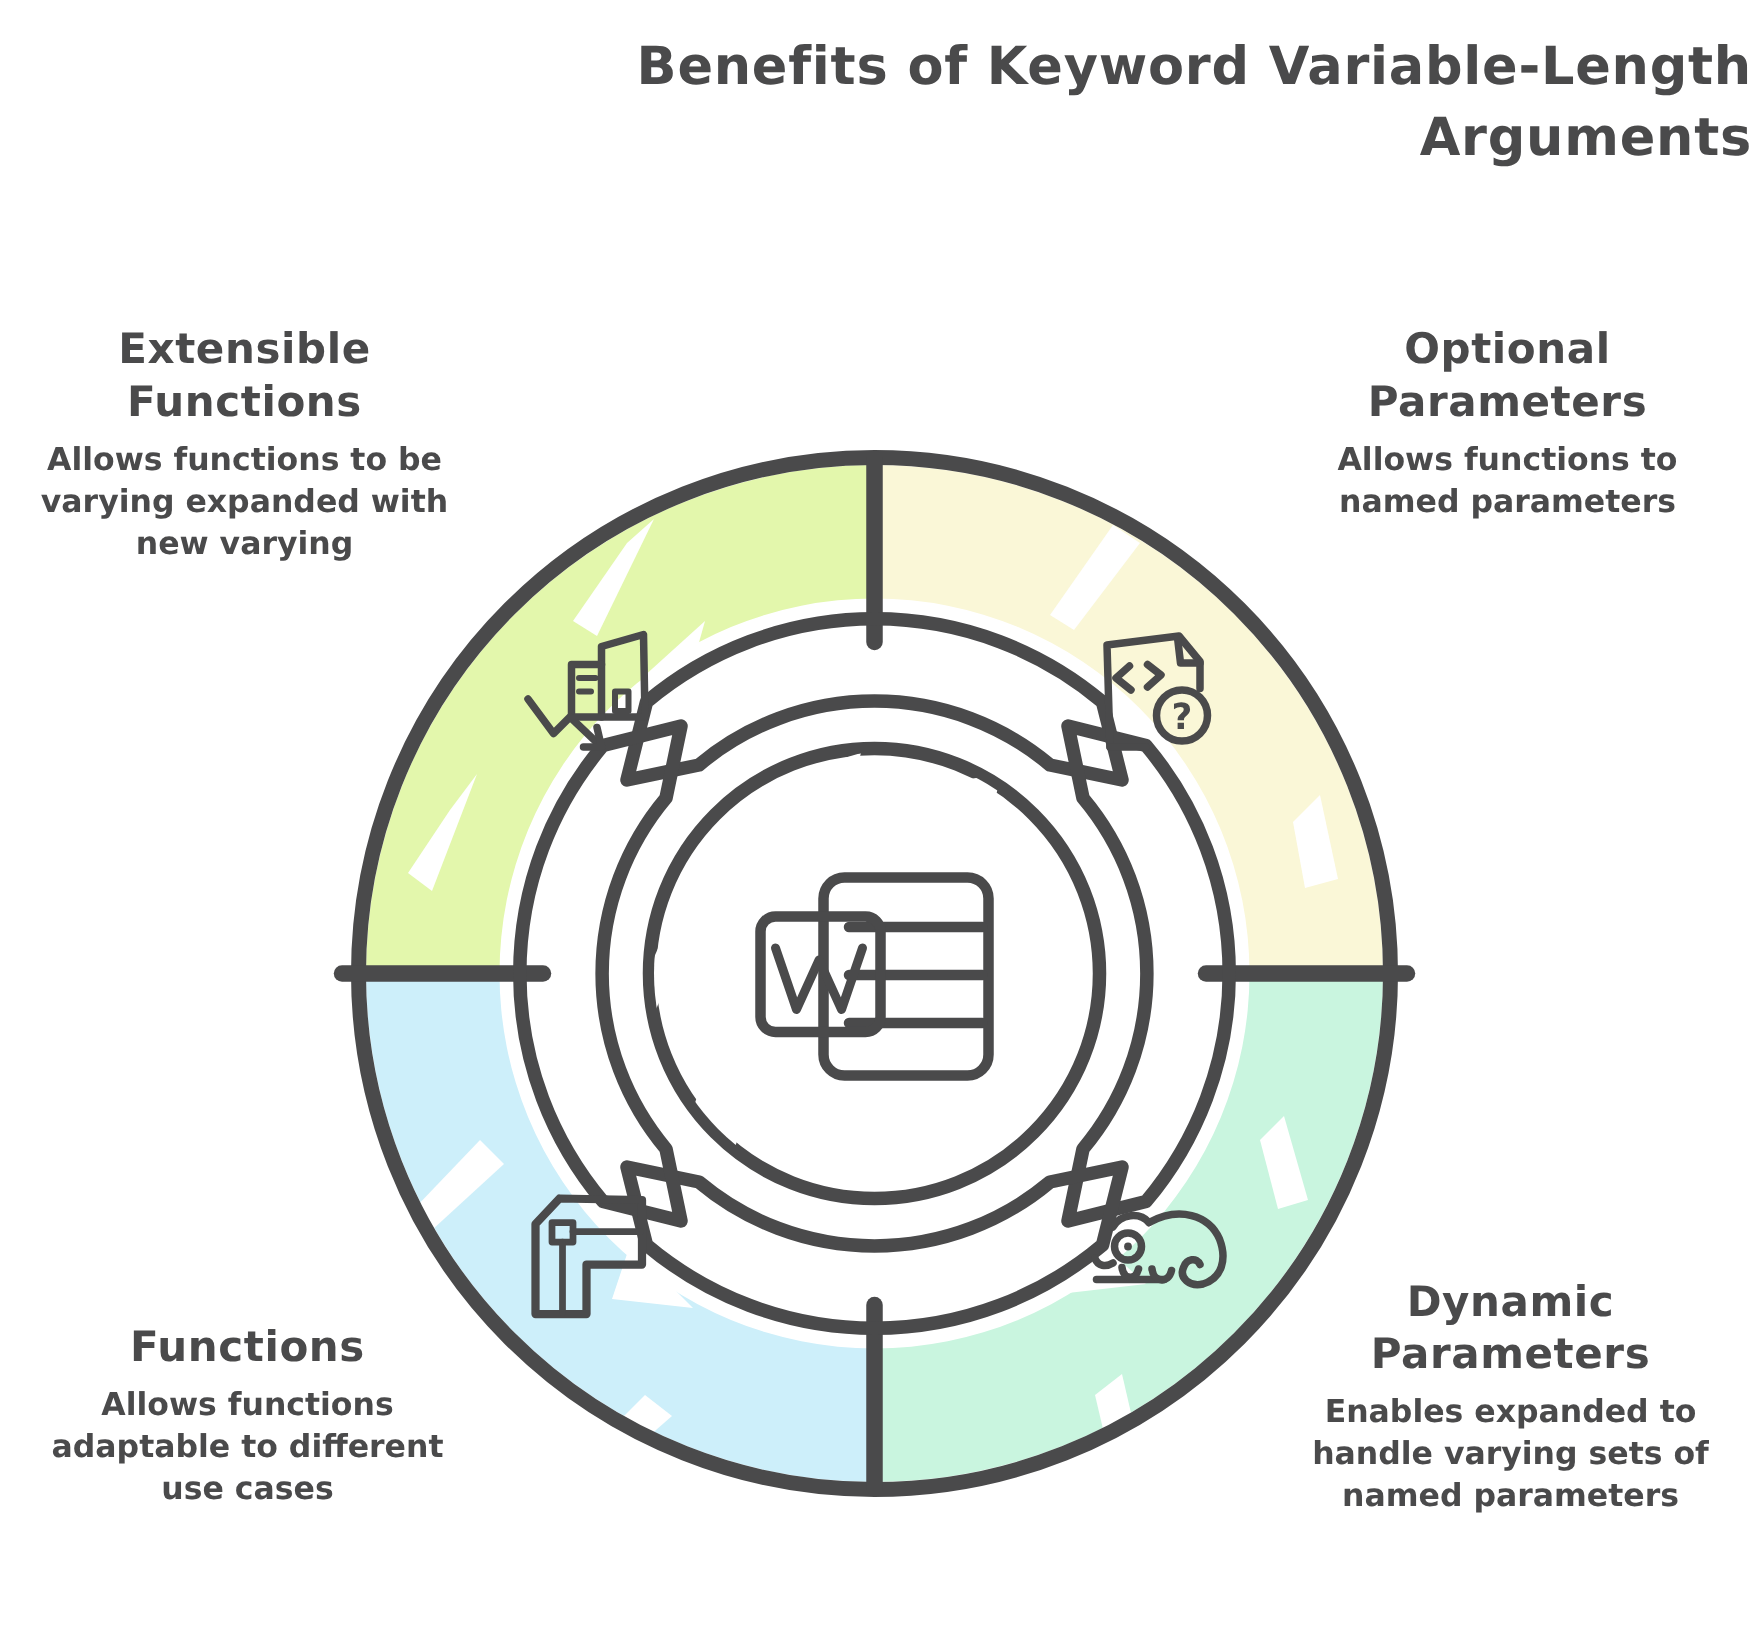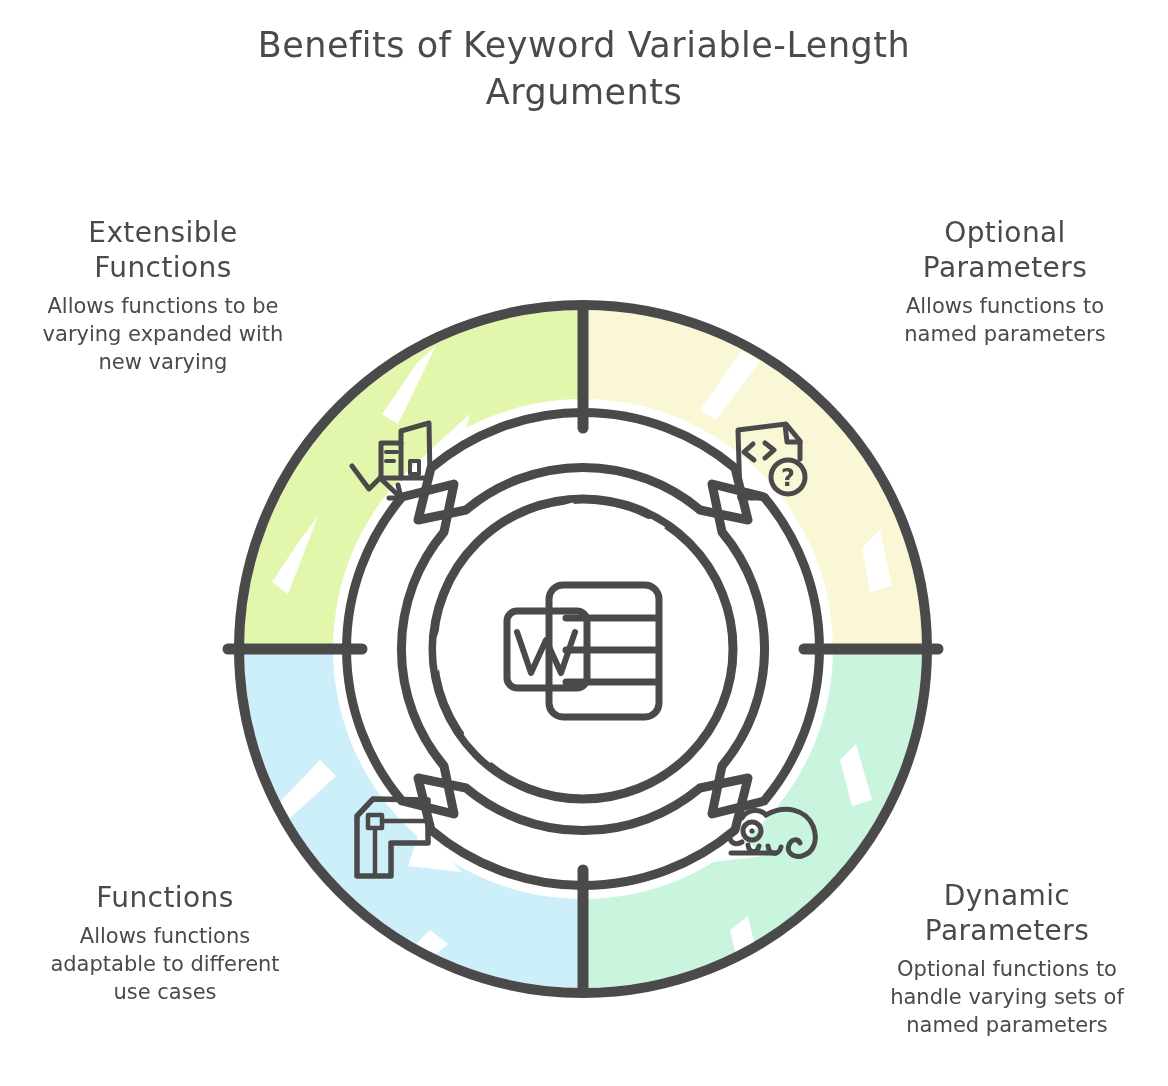--- a/index.html
+++ b/index.html
@@ -6,31 +6,31 @@
   .page{
     position:relative;
     width:1168px;height:1086px;
     font-family:"DejaVu Sans","Liberation Sans",sans-serif;
     color:#4a4a4b;
     overflow:hidden;
     background:#ffffff;
   }
   .title{
     position:absolute;top:22px;left:0;width:100%;
-    text-align:center;font-weight:normal;font-size:35px;line-height:47px;
+    text-align:right;font-weight:bold;font-size:35px;line-height:47px;
     color:#4a4a4b;letter-spacing:.5px;
   }
   .label-block{position:absolute;text-align:center;}
-  .label-block .heading{font-weight:normal;font-size:28px;line-height:35px;margin-bottom:7px;letter-spacing:.4px;}
-  .label-block .desc{font-size:21px;line-height:28px;}
+  .label-block .heading{font-weight:bold;font-size:28px;line-height:35px;margin-bottom:7px;letter-spacing:.4px;}
+  .label-block .desc{font-size:21px;line-height:28px;font-weight:bold;}
   .label-block .line{white-space:nowrap;}
   .tl{left:8px;  top:215px;width:310px;}
   .tr{left:852px;top:215px;width:306px;}
   .bl{left:12px; top:880px;width:306px;}
-  .br{left:852px;top:878px;width:310px;}
+  .br{left:852px;top:850px;width:310px;}
   .diagram-svg{position:absolute;left:0;top:0;}
   .stroke{fill:none;stroke:#4a4a4b;stroke-linecap:round;stroke-linejoin:round;}
 </style>
 </head>
 <body>
 
 <div class="page">
 
   <div class="title">
     <div class="line">Benefits of Keyword Variable-Length</div>
@@ -70,21 +70,21 @@
       <div class="line">use cases</div>
     </div>
   </div>
 
   <div class="label-block br">
     <div class="heading">
       <div class="line">Dynamic</div>
       <div class="line">Parameters</div>
     </div>
     <div class="desc">
-      <div class="line">Optional functions to</div>
+      <div class="line">Enables expanded to</div>
       <div class="line">handle varying sets of</div>
       <div class="line">named parameters</div>
     </div>
   </div>
 
   <svg class="diagram-svg" width="1168" height="1086" viewBox="0 0 1168 1086">
     <defs>
       <clipPath id="centerClip">
           <circle cx="583" cy="649" r="147"></circle>
         </clipPath>

